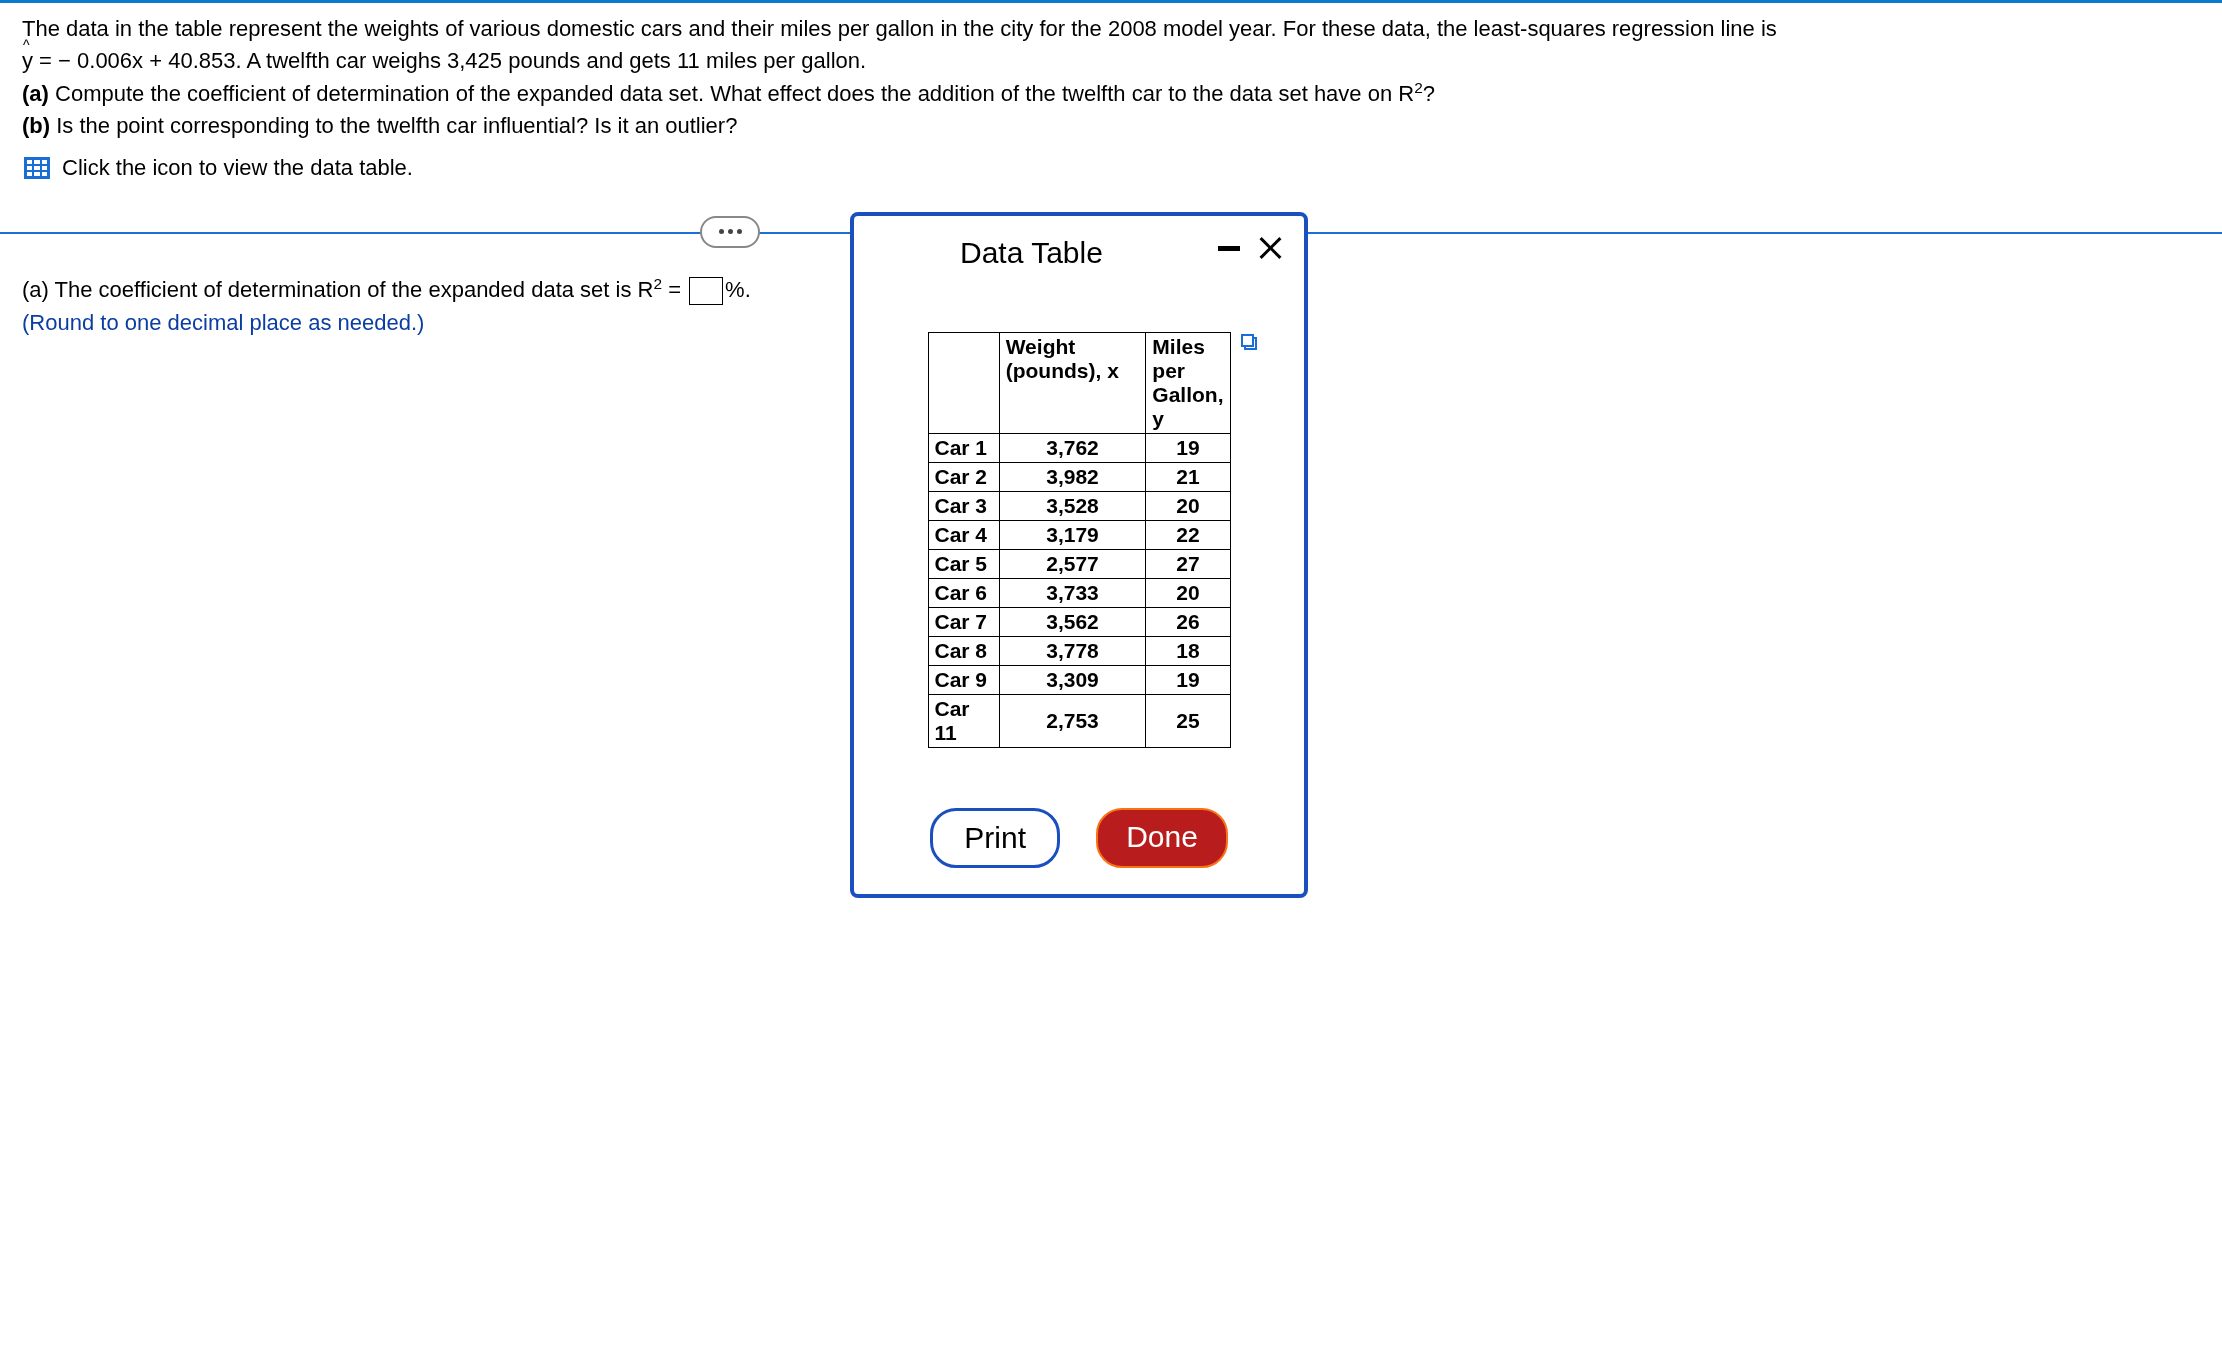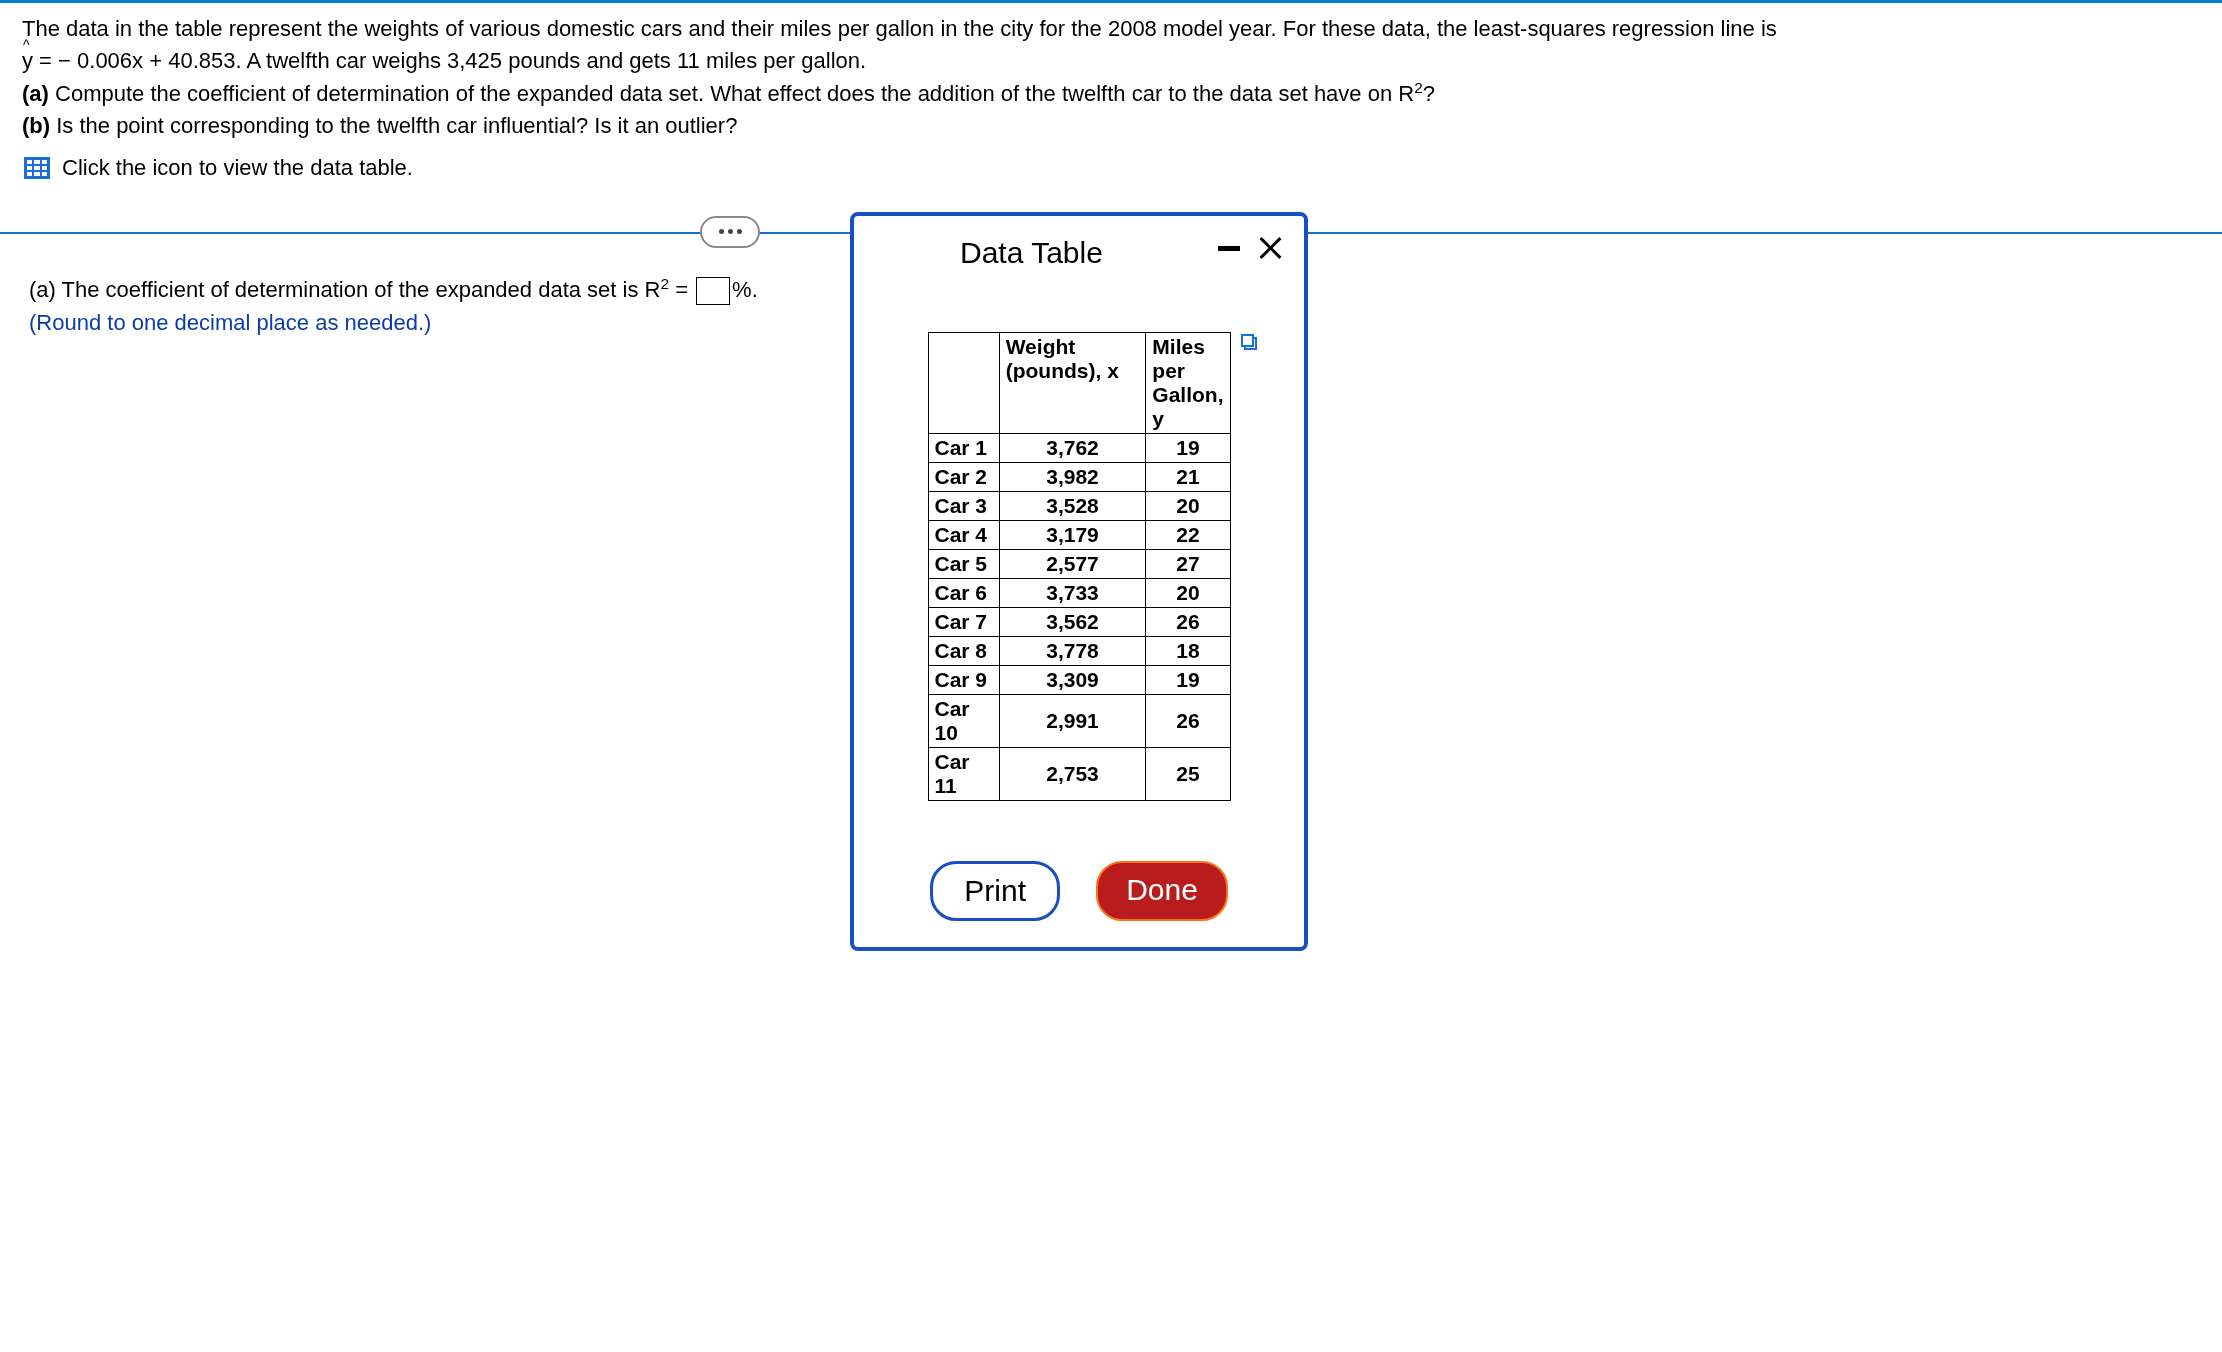--- a/index.html
+++ b/index.html
@@ -72,21 +72,21 @@
     border-radius: 16px;
     display: flex;
     align-items: center;
     justify-content: center;
     gap: 4px;
   }
   .ellipsis-pill span {
     width: 5px; height: 5px; background: #444; border-radius: 50%;
   }
   .answer-area {
-    padding: 38px 22px 0 29px;
+    padding: 38px 22px 0 22px;
     line-height: 1.5;
   }
   .answer-box {
     display: inline-block;
     width: 34px;
     height: 28px;
     border: 1px solid #000;
     vertical-align: middle;
     margin: 0 2px;
   }
@@ -312,25 +312,20 @@
               <td>Car 8</td>
               <td class="num">3,778</td>
               <td class="num2">18</td>
             </tr>
           <tr>
               <td>Car 9</td>
               <td class="num">3,309</td>
               <td class="num2">19</td>
             </tr>
           <tr>
-              <td>Car 10</td>
-              <td class="num">2,991</td>
-              <td class="num2">26</td>
-            </tr>
-          <tr>
               <td>Car 11</td>
               <td class="num">2,753</td>
               <td class="num2">25</td>
             </tr>
         </tbody>
       </table>
     </div>
 
     <div class="modal-buttons">
       <div class="pill-btn btn-print">Print</div>

